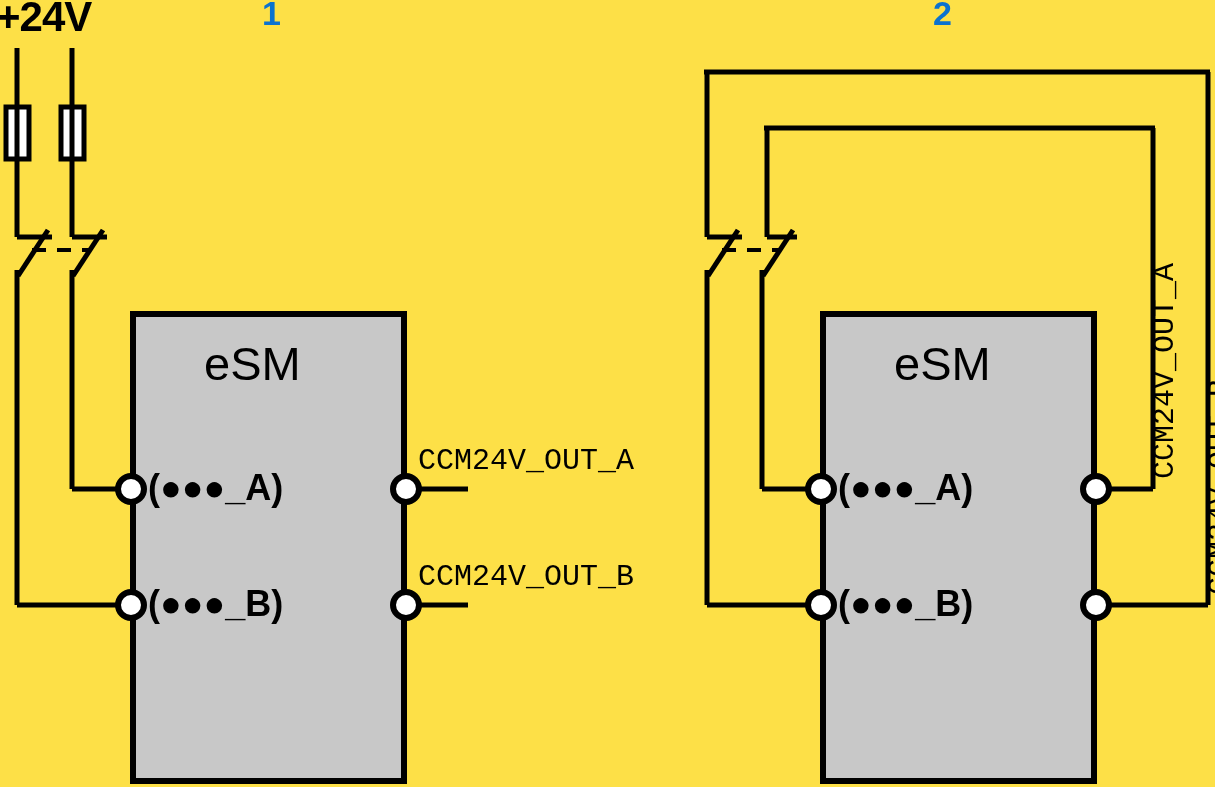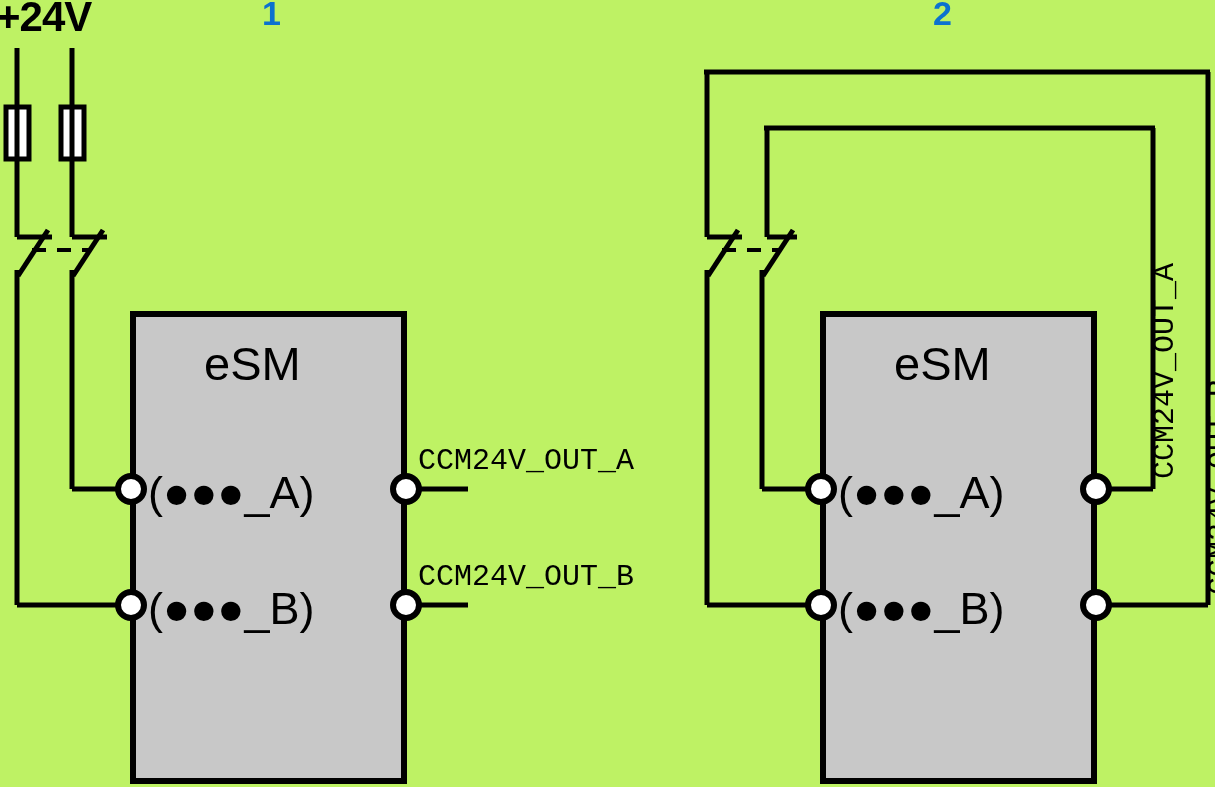--- a/index.html
+++ b/index.html
@@ -10,21 +10,21 @@
   body {
     width: 1215px;
     height: 787px;
     overflow: hidden;
     font-family: "Liberation Sans", sans-serif;
   }
   #stage {
     position: relative;
     width: 1215px;
     height: 787px;
-    background: #bef264;
+    background: #fde047;
   }
   #stage svg {
     position: absolute;
     left: 0;
     top: 0;
   }
   .wire {
     stroke: #000000;
     stroke-width: 5;
     fill: none;
@@ -69,22 +69,22 @@
     color: #0b72cf;
   }
   .box-title {
     font-family: "Liberation Sans", sans-serif;
     font-weight: normal;
     font-size: 47px;
     color: #000000;
   }
   .pin-label {
     font-family: "Liberation Sans", sans-serif;
-    font-weight: normal;
-    font-size: 45px;
+    font-weight: bold;
+    font-size: 36px;
     color: #000000;
     letter-spacing: 0px;
   }
   .sig-label {
     font-family: "Liberation Mono", monospace;
     font-size: 30px;
     color: #000000;
     letter-spacing: 0px;
   }
   .sig-label-vert {

